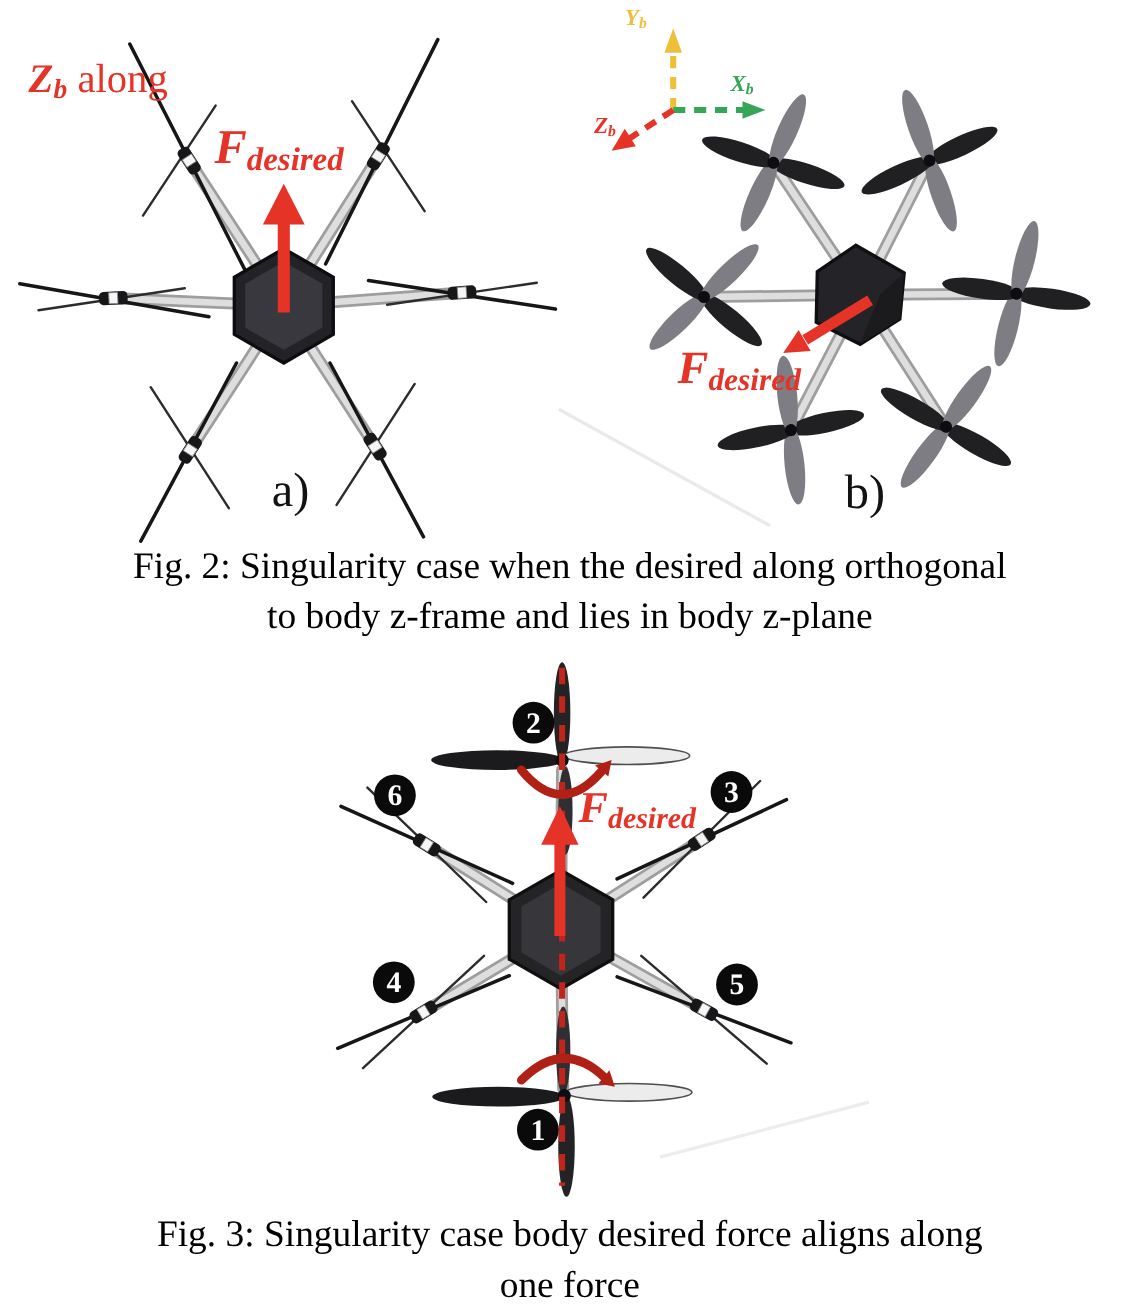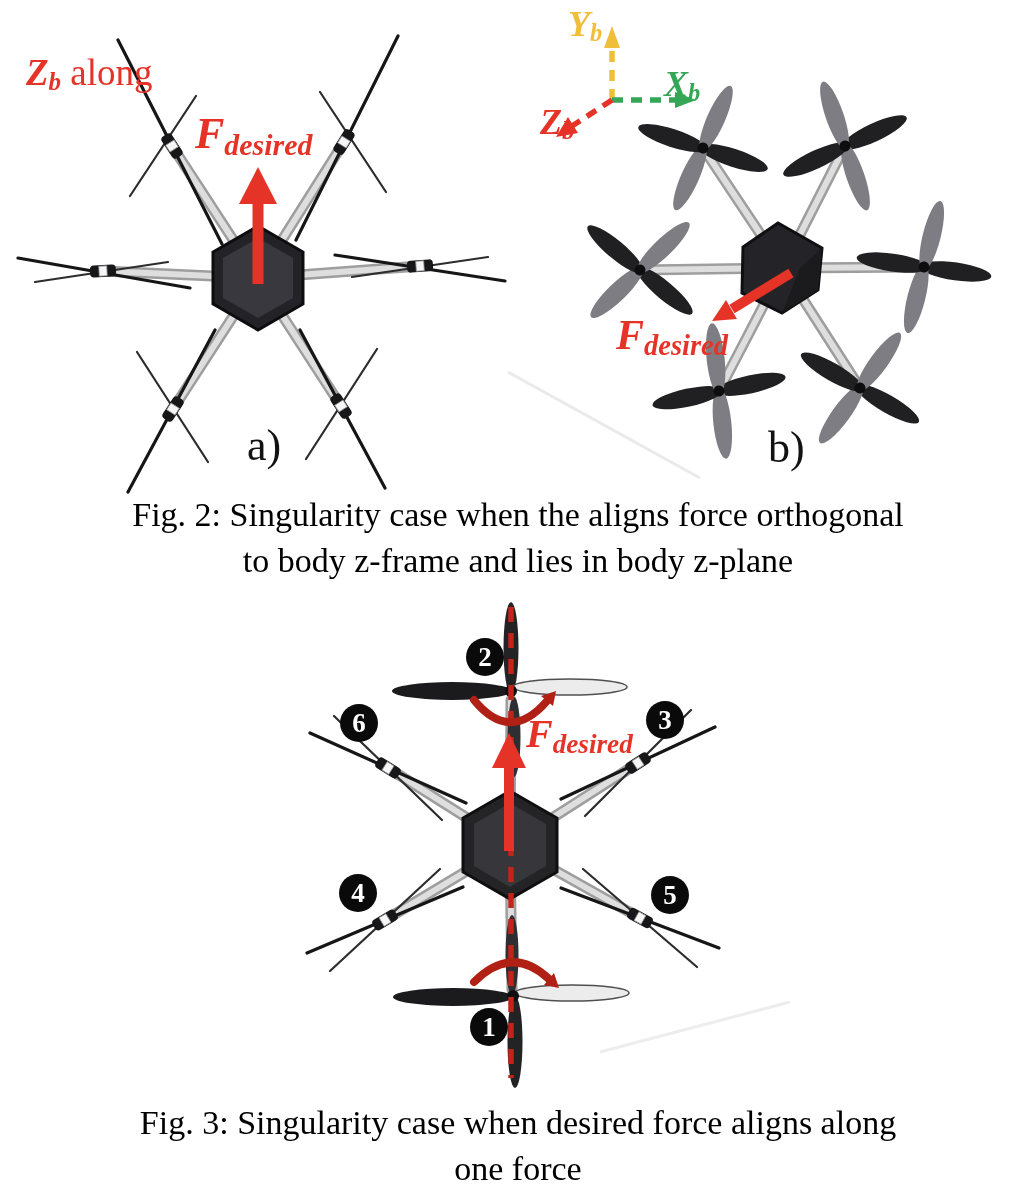--- a/index.html
+++ b/index.html
@@ -19,21 +19,21 @@
   .f-label{color:#e63327;font-family:"Liberation Serif",serif;font-weight:700;font-style:italic;line-height:1;}
   .f-a{font-size:44px;}
   .f-b{font-size:42px;}
   .f-3{font-size:40px;}
   .f-label sub{font-size:0.68em;vertical-align:-0.22em;line-height:1;}
   .plane-label{color:#e63327;font-family:"Liberation Serif",serif;font-size:37px;line-height:1;}
   .plane-label .zmain{font-weight:700;font-style:italic;}
   .plane-label sub{font-weight:700;font-style:italic;font-size:25px;vertical-align:-0.2em;}
   .plane-label .rest{font-style:normal;font-weight:400;}
   .panel-tag{font-family:"Liberation Serif",serif;font-size:44px;color:#121212;line-height:1;}
-  .axis-label{font-family:"Liberation Serif",serif;font-weight:700;font-style:italic;font-size:36px;line-height:1;}
+  .axis-label{font-family:"Liberation Serif",serif;font-weight:700;font-style:italic;font-size:21px;line-height:1;}
   .axis-label sub{font-size:0.68em;vertical-align:-0.2em;}
   .axis-y{color:#efbf3a;}
   .axis-x{color:#35a556;}
   .axis-z{color:#e63327;}
 
   .badge{position:absolute;width:38px;height:38px;border-radius:50%;background:#0a0a0a;color:#ffffff;
          font-family:"Liberation Serif",serif;font-weight:700;font-size:27px;
          display:flex;align-items:center;justify-content:center;}
 
   .caption{position:absolute;left:0;width:1036px;text-align:center;
@@ -253,21 +253,21 @@
   <div class="lbl panel-tag" style="left:768px;top:426px;">b)</div>
 
   <div class="badge" style="left:470px;top:1008px;">1</div>
   <div class="badge" style="left:466px;top:638px;">2</div>
   <div class="badge" style="left:646px;top:701px;">3</div>
   <div class="badge" style="left:339px;top:874px;">4</div>
   <div class="badge" style="left:651px;top:876px;">5</div>
   <div class="badge" style="left:340px;top:704px;">6</div>
 
   <div class="caption" style="top:492px;">
-    <div class="cap-line">Fig. 2: Singularity case when the aligns force orthogonal</div>
+    <div class="cap-line">Fig. 2: Singularity case when the desired along orthogonal</div>
     <div class="cap-line">to body z-frame and lies in body z-plane</div>
   </div>
   <div class="caption" style="top:1100px;">
-    <div class="cap-line">Fig. 3: Singularity case when desired force aligns along</div>
+    <div class="cap-line">Fig. 3: Singularity case body desired force aligns along</div>
     <div class="cap-line">one force</div>
   </div>
 
 </div>
 
 </body></html>

